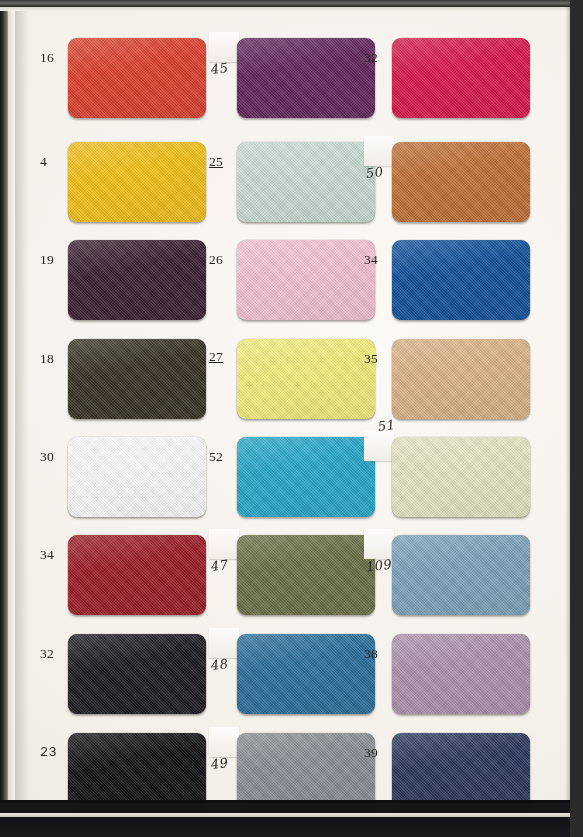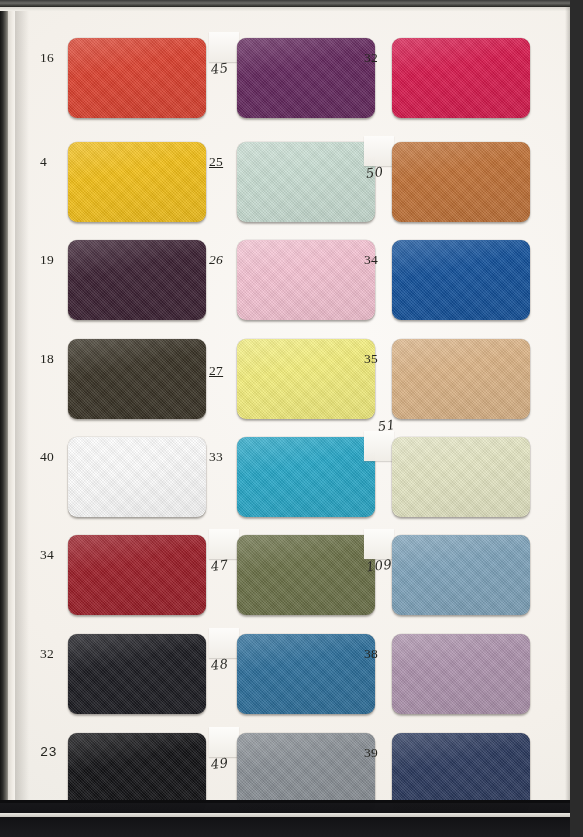--- a/index.html
+++ b/index.html
@@ -129,33 +129,33 @@
       <div class="swatch sheen" style="left: 68px; top: 142px; width: 138px; height: 80px; background-color: rgb(243, 192, 26);"></div>
       <div class="num" style="left: 40px; top: 155px;">4</div>
       <div class="swatch sheen" style="left: 237px; top: 142px; width: 138px; height: 80px; background-color: rgb(201, 222, 211);"></div>
       <div class="num" style="left: 209px; top: 155px; text-decoration: underline;">25</div>
       <div class="tab" style="left: 364px; top: 136px; width: 30px; height: 30px;"></div>
       <div class="swatch sheen" style="left: 392px; top: 142px; width: 138px; height: 80px; background-color: rgb(192, 114, 56);"></div>
       <div class="num hand" style="left: 366px; top: 166px;">50</div>
       <div class="swatch sheen" style="left: 68px; top: 240px; width: 138px; height: 80px; background-color: rgb(60, 34, 51);"></div>
       <div class="num" style="left: 40px; top: 253px;">19</div>
       <div class="swatch sheen" style="left: 237px; top: 240px; width: 138px; height: 80px; background-color: rgb(245, 195, 211);"></div>
-      <div class="num" style="left: 209px; top: 253px; font-style: italic;">26</div>
+      <div class="num" style="left: 209px; top: 253px;">26</div>
       <div class="swatch sheen" style="left: 392px; top: 240px; width: 138px; height: 80px; background-color: rgb(20, 82, 155);"></div>
       <div class="num" style="left: 364px; top: 253px;">34</div>
       <div class="swatch sheen" style="left: 68px; top: 339px; width: 138px; height: 80px; background-color: rgb(58, 52, 39);"></div>
       <div class="num" style="left: 40px; top: 352px;">18</div>
       <div class="swatch sheen" style="left: 237px; top: 339px; width: 138px; height: 80px; background-color: rgb(244, 239, 126);"></div>
-      <div class="num" style="left: 209px; top: 364px; text-decoration: underline;">27</div>
+      <div class="num" style="left: 209px; top: 350px; text-decoration: underline;">27</div>
       <div class="swatch sheen" style="left: 392px; top: 339px; width: 138px; height: 80px; background-color: rgb(220, 180, 135);"></div>
       <div class="num" style="left: 364px; top: 352px;">35</div>
       <div class="swatch sheen" style="left: 68px; top: 437px; width: 138px; height: 80px; background-color: rgb(253, 253, 253);"></div>
-      <div class="num" style="left: 40px; top: 450px;">40</div>
+      <div class="num" style="left: 40px; top: 450px;">30</div>
       <div class="swatch sheen" style="left: 237px; top: 437px; width: 138px; height: 80px; background-color: rgb(41, 168, 200);"></div>
-      <div class="num" style="left: 209px; top: 450px;">33</div>
+      <div class="num" style="left: 209px; top: 450px;">52</div>
       <div class="tab" style="left: 364px; top: 431px; width: 30px; height: 30px;"></div>
       <div class="swatch sheen" style="left: 392px; top: 437px; width: 138px; height: 80px; background-color: rgb(229, 230, 196);"></div>
       <div class="num hand" style="left: 378px; top: 419px;">51</div>
       <div class="swatch sheen" style="left: 68px; top: 535px; width: 138px; height: 80px; background-color: rgb(156, 31, 41);"></div>
       <div class="num" style="left: 40px; top: 548px;">34</div>
       <div class="tab" style="left: 209px; top: 529px; width: 30px; height: 30px;"></div>
       <div class="swatch sheen" style="left: 237px; top: 535px; width: 138px; height: 80px; background-color: rgb(108, 114, 73);"></div>
       <div class="num hand" style="left: 211px; top: 559px;">47</div>
       <div class="tab" style="left: 364px; top: 529px; width: 30px; height: 30px;"></div>
       <div class="swatch sheen" style="left: 392px; top: 535px; width: 138px; height: 80px; background-color: rgb(127, 163, 187);"></div>

